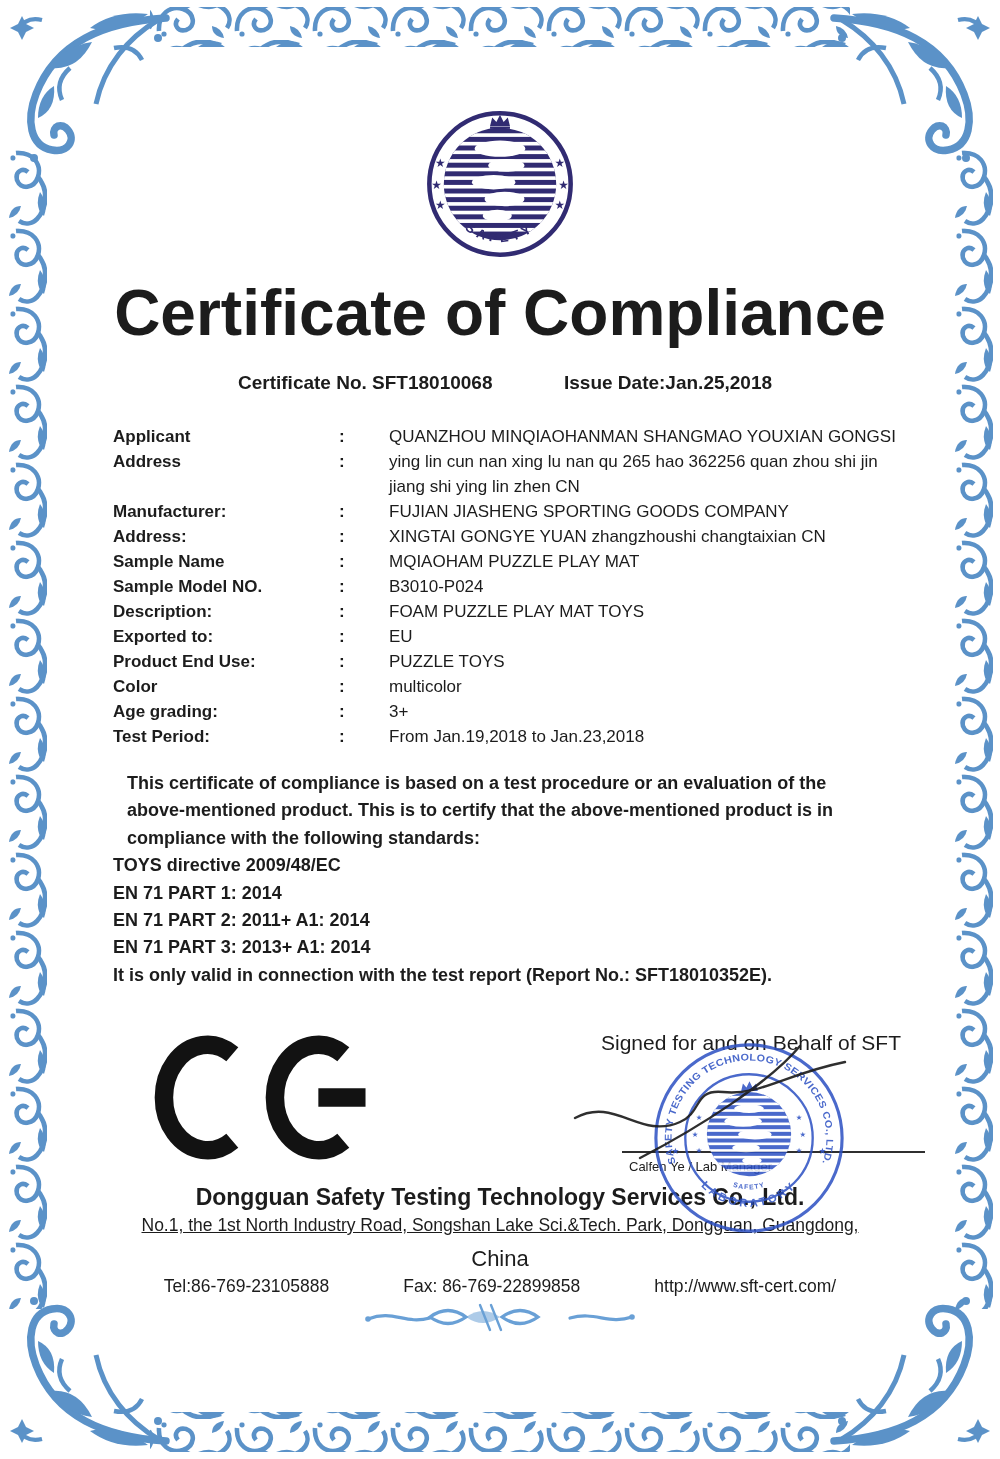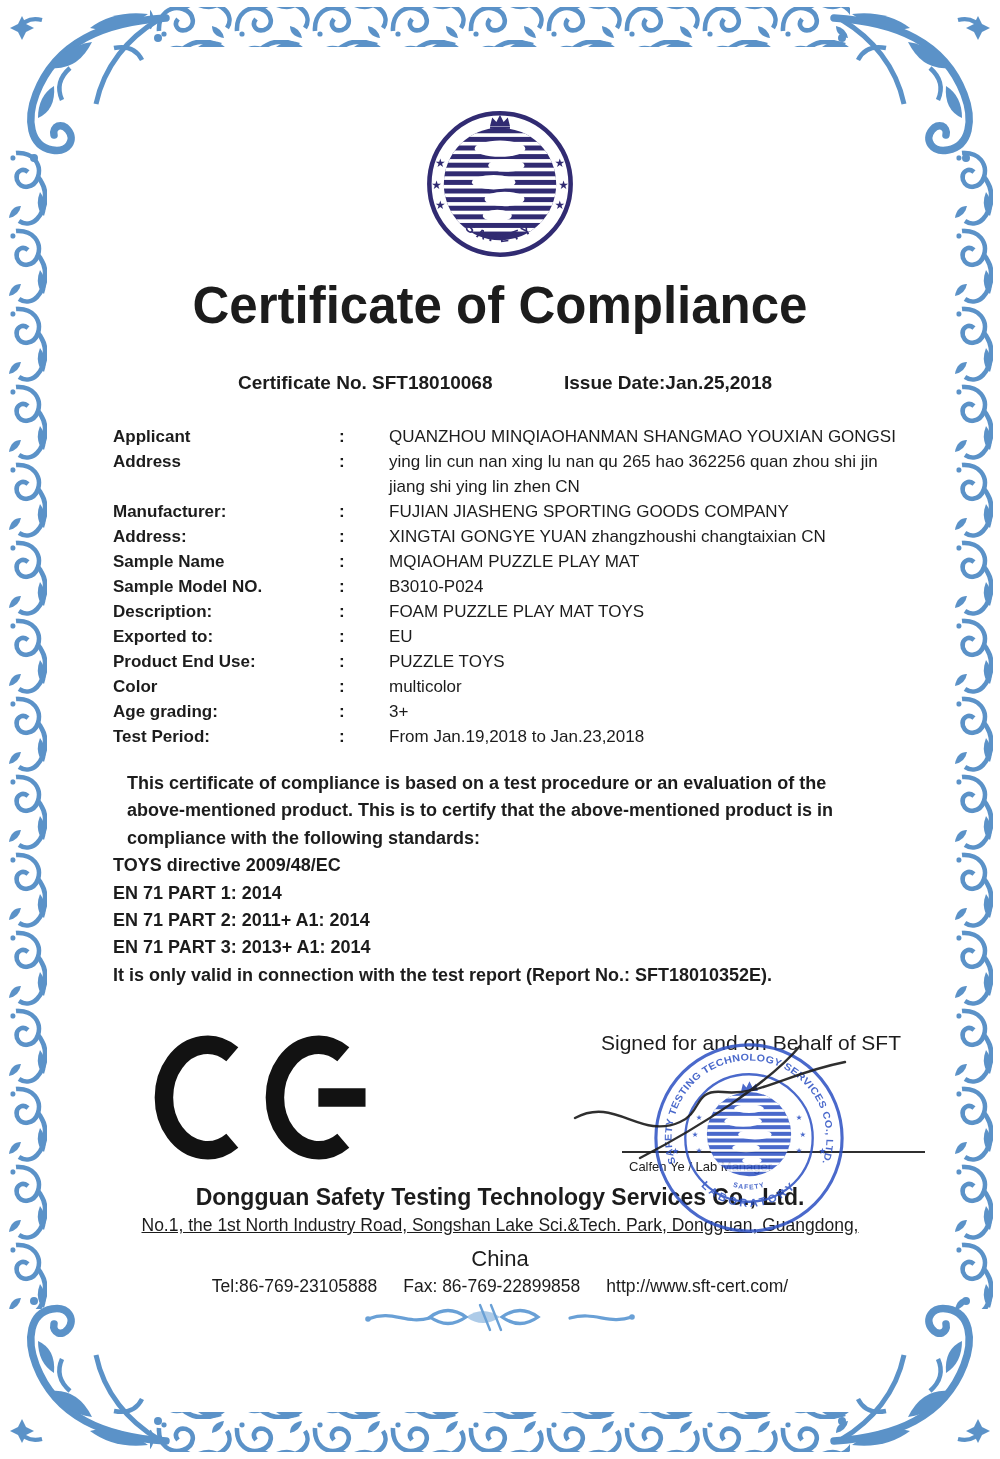--- a/index.html
+++ b/index.html
@@ -10,21 +10,21 @@
   }
   .abs{position:absolute;}
   svg{display:block;}
   svg text{font-family:"Liberation Sans", sans-serif;}
 
   
   .border-svg{position:absolute; inset:0; z-index:1; pointer-events:none;}
 
   
   .logo{left:423px; top:107px; width:154px; height:154px; z-index:2;}
-  .title{left:0; right:0; top:276px; text-align:center; font-size:51px; font-weight:700; letter-spacing:0; z-index:2;}
+  .title{left:0; right:0; top:276px; text-align:center; font-size:64px; font-weight:700; letter-spacing:0; z-index:2;}
   .cert-no{left:238px; top:372px; font-size:19px; font-weight:700; z-index:2;}
   .issue-date{left:564px; top:372px; font-size:19px; font-weight:700; z-index:2;}
 
   
   .details{left:113px; top:424px; width:800px; font-size:17px; line-height:25px; z-index:2;}
   .drow{display:flex; align-items:flex-start;gap:33px;}
   .dlabel{width:193px; font-weight:700; flex:none;}
   .dcolon{width:17px; font-weight:700; flex:none;}
   .dvalue{width:572px;}
 
@@ -37,21 +37,21 @@
   .signed-for{left:601px; top:1031px; font-size:21px; z-index:2;}
   .sig-line{left:622px; top:1151px; width:303px; border-top:2px solid #2f2f2f; height:0; z-index:2;}
   .signer{left:629px; top:1159px; font-size:13px; z-index:2;}
   .stamp{left:651px; top:1040px; width:196px; height:196px; opacity:.86; z-index:5;}
   .sig-svg{left:545px; top:1032px; z-index:6;}
 
   
   .f-company{left:0; right:0; top:1184px; text-align:center; font-size:23px; font-weight:700; z-index:2;}
   .f-addr1{left:0; right:0; top:1215px; text-align:center; font-size:17.5px; z-index:2;text-decoration:underline;}
   .f-addr2{left:0; right:0; top:1246px; text-align:center; font-size:22px; z-index:2;}
-  .f-telrow{left:0; right:0; top:1276px; display:flex; justify-content:center; gap:26px; font-size:17.5px; z-index:2;}
+  .f-telrow{left:0; right:0; top:1276px; display:flex; justify-content:center; gap:74px; font-size:17.5px; z-index:2;}
   .flourish{left:360px; top:1298px; z-index:2;}
 </style>
 </head>
 <body>
 
 <div class="page">
 
   <svg class="border-svg" viewBox="0 0 1000 1459" aria-hidden="true">
     <defs>
       <g id="vineUnit">

